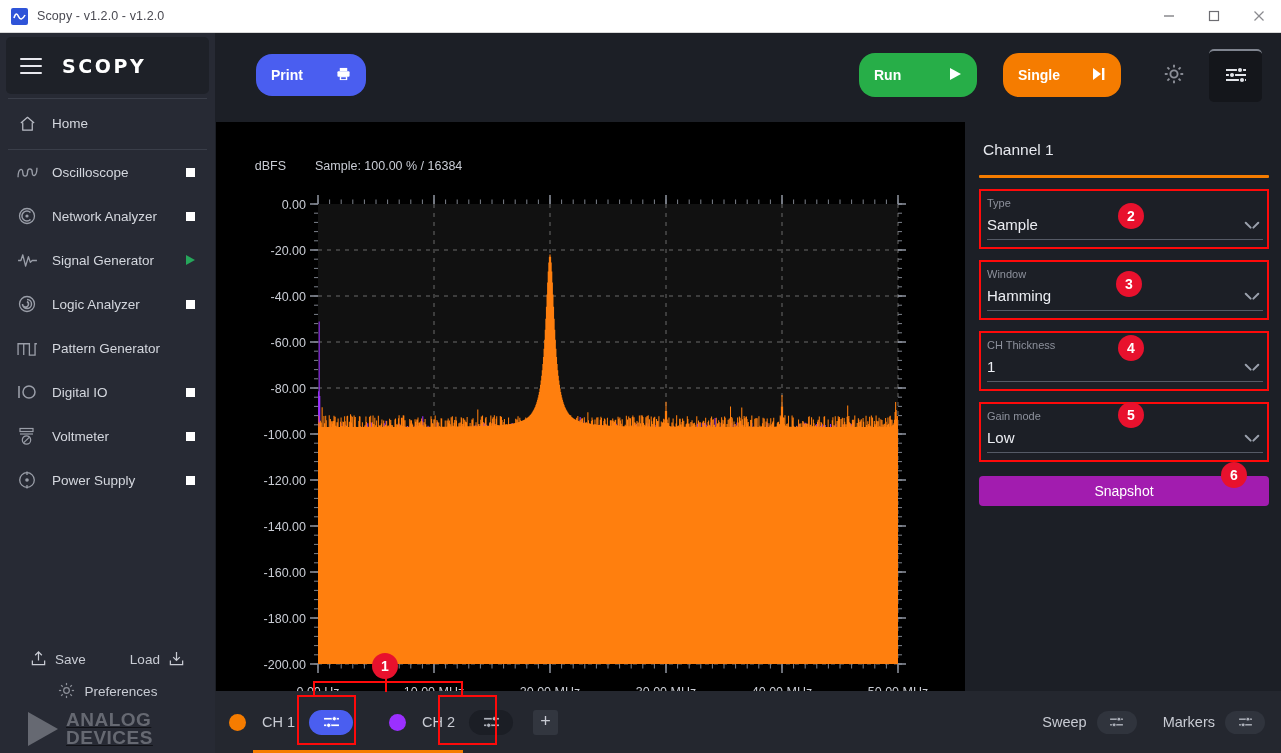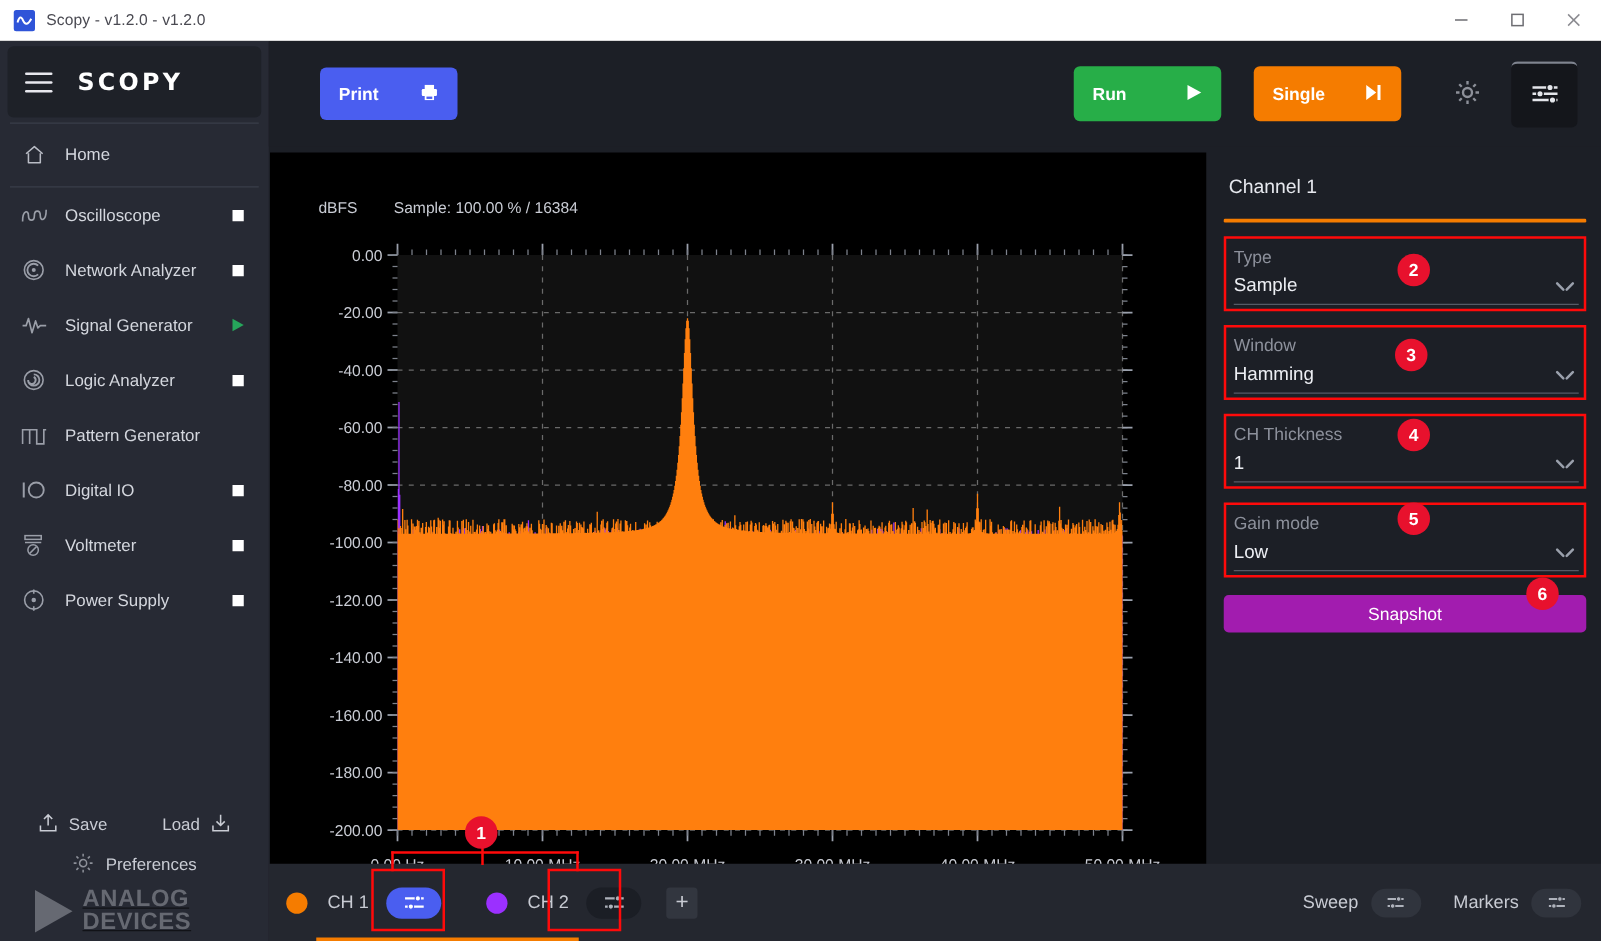--- a/index.html
+++ b/index.html
@@ -102,21 +102,21 @@
   .ad-txt div { font-size: 19px; font-weight: 700; color: #9a9da5; letter-spacing: .5px; }
 
   
   #main { width: 1066px; height: 720px; display: flex; flex-direction: column; background: #1c1f26; }
 
   #toolbar {
     height: 84px; display: flex; align-items: center;
     padding: 0 0 0 41px; background: #1c1f26; position: relative;
   }
   .btn {
-    border: none; border-radius: 5px; color: #fff;
+    border: none; border-radius: 16px; color: #fff;
     font-size: 14px; font-weight: 700; font-family: "Liberation Sans", sans-serif;
     display: flex; align-items: center; cursor: pointer;
   }
   #print-btn { width: 110px; height: 42px; background: #4a5ef0; justify-content: space-between; padding: 0 15px; }
   #run-btn   { width: 118px; height: 44px; background: #27ae48; justify-content: space-between; padding: 0 15px; margin-left: auto; }
   #single-btn{ width: 118px; height: 44px; background: #f57c00; justify-content: space-between; padding: 0 15px; margin-left: 26px; }
   #gear-btn  { width: 42px; height: 42px; background: transparent; margin-left: 32px; justify-content: center; }
   #settings-btn {
     width: 53px; height: 53px; background: #14161b; border-radius: 5px;
     margin-left: 14px; margin-right: 19px; justify-content: center;
@@ -136,21 +136,21 @@
   
   #rpanel { flex: 1; padding: 24px 12px 0 14px; position: relative; }
   .ch-title { font-size: 15.5px; color: #e6e8ee; margin-left: 4px; }
   .ch-underline { height: 3px; background: #f57c00; margin-top: 16px; border-radius: 1px; }
 
   .field {
     position: relative; margin-top: 11px; padding: 6px 4px 0 6px;
     height: 60px;
   }
   .field.hl { border: 2px solid #ff0a0a; }
-  .field-label { font-size: 14px; color: #8d919c; }
+  .field-label { font-size: 11px; color: #8d919c; }
   .field-row { display: flex; align-items: flex-end; justify-content: space-between; margin-top: 7px; }
   .field-value { font-size: 15px; color: #eceef3; }
   .field-line { height: 1px; background: #555a66; margin-top: 6px; }
 
   .chev { width: 14px; height: 9px; position: relative; margin-bottom: 3px; margin-right: 4px; }
   .chev::before, .chev::after {
     content: ""; position: absolute; top: 0; width: 9px; height: 2px;
     background: #9aa0ac; border-radius: 1px;
   }
   .chev::before { left: 0; transform: rotate(45deg); transform-origin: left center; }

